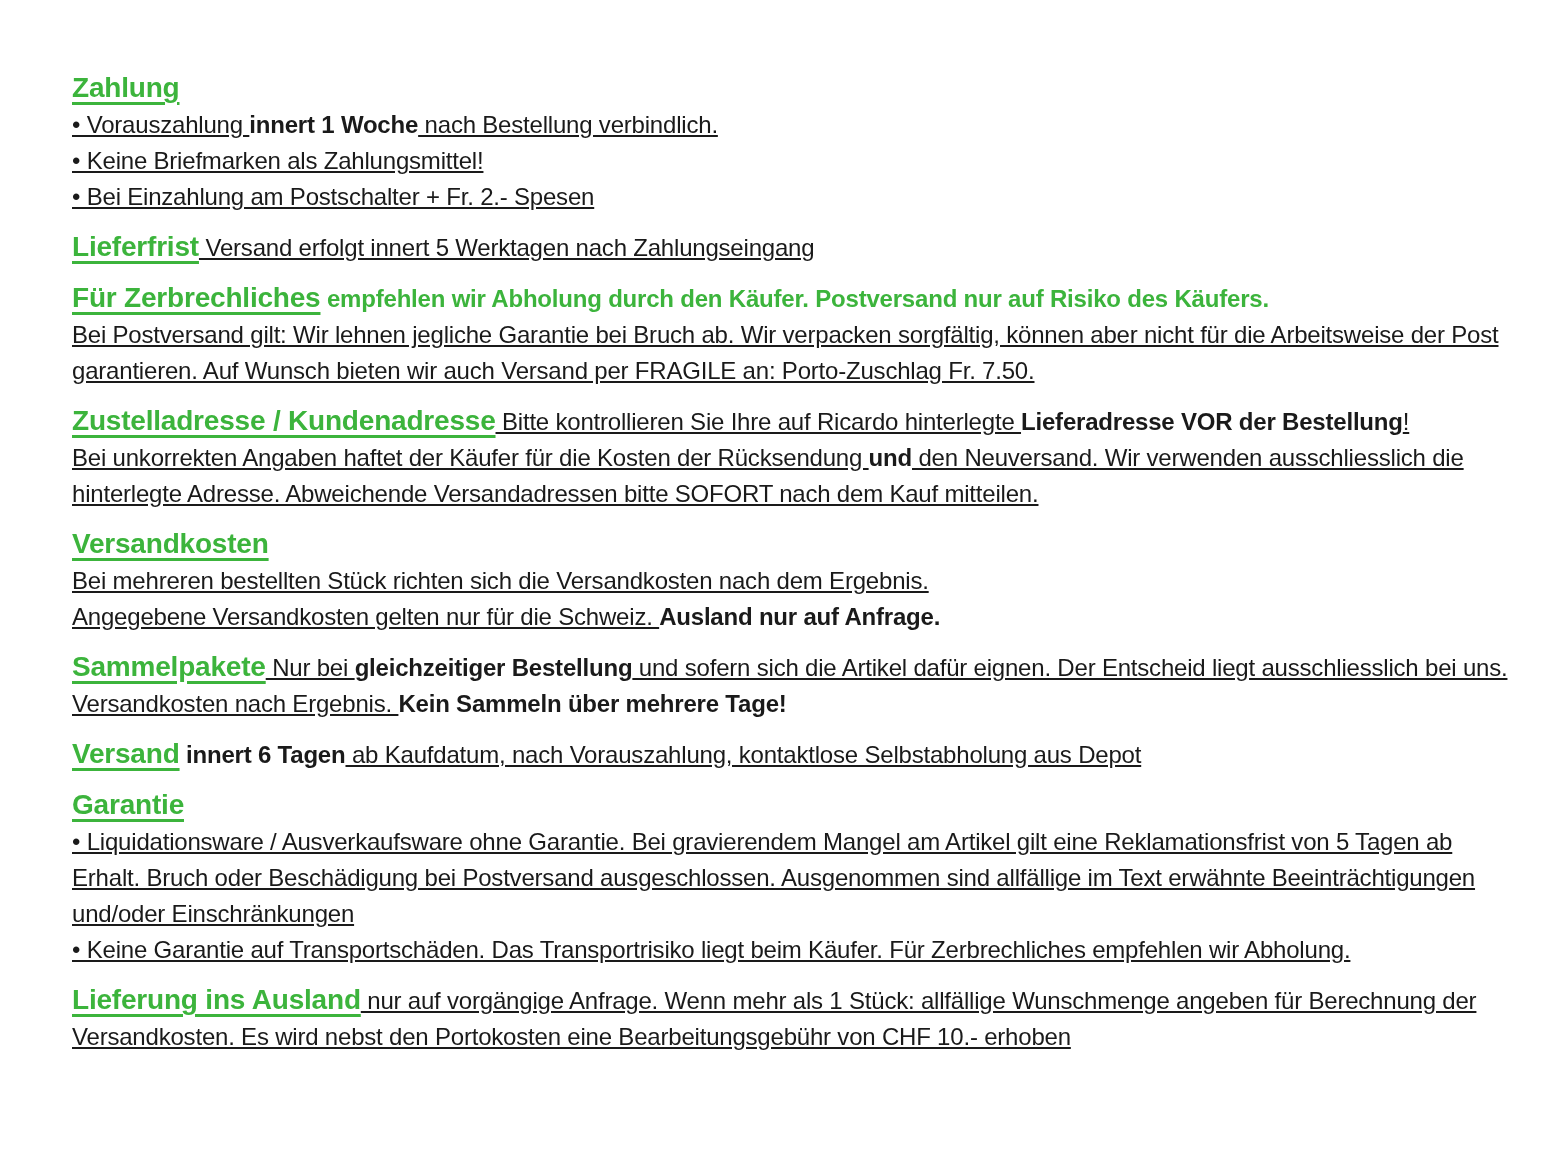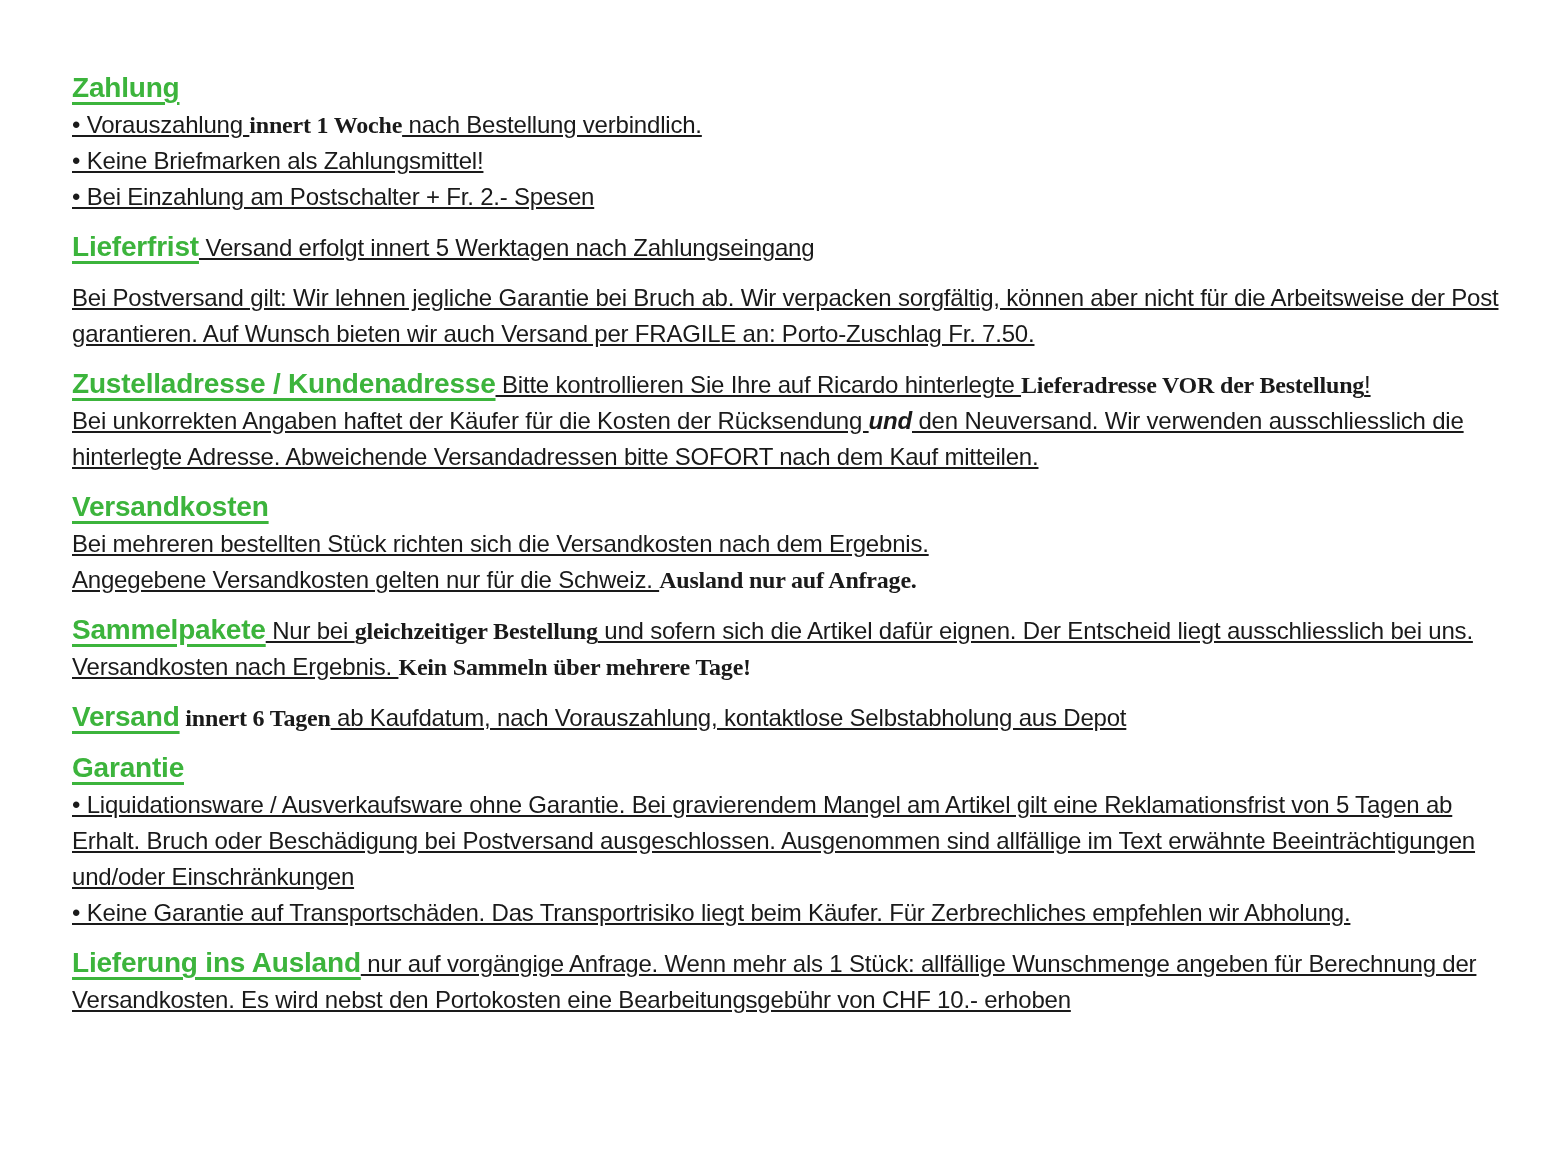--- a/index.html
+++ b/index.html
@@ -24,22 +24,22 @@
   }
   .sec p {
     margin: 0;
     font-size: 24px;
     line-height: 36px;
     color: var(--ink, #1a1a1a);
     letter-spacing: -0.2px;
   }
   
   .r-n  { font-weight: normal; text-decoration: underline; }
-  .r-b  { font-weight: bold; font-family: Liberation Serif, serif; }
-  .r-bi { font-weight: bold; font-style: italic; }
+  .r-b  { font-weight: bold; }
+  .r-bi { font-weight: bold; }
   .r-gb { font-weight: bold; color: var(--green, #3cb43c); }
   .r-h  {
     font-weight: bold;
     font-size: 28px;
     color: var(--green, #3cb43c);
     text-decoration: underline;
     text-decoration-color: var(--green, #3cb43c);
     text-decoration-thickness: 2.5px;
     text-underline-offset: 5px;
   }
@@ -51,20 +51,21 @@
   <section class="sec">
       <p><span class="r-h">Zahlung</span></p>
       <p><span class="r-n">• Vorauszahlung </span><span class="r-b">innert 1 Woche</span><span class="r-n"> nach Bestellung verbindlich.</span></p>
       <p><span class="r-n">• Keine Briefmarken als Zahlungsmittel!</span></p>
       <p><span class="r-n">• Bei Einzahlung am Postschalter + Fr. 2.- Spesen</span></p>
     </section>
   <section class="sec">
       <p><span class="r-h">Lieferfrist</span><span class="r-n"> Versand erfolgt innert 5 Werktagen nach Zahlungseingang</span></p>
     </section>
   <section class="sec">
+      <p><span class="r-h">Für Zerbrechliches</span><span class="r-gb"> empfehlen wir Abholung durch den Käufer. Postversand nur auf Risiko des Käufers.</span></p>
       <p><span class="r-n">Bei Postversand gilt: Wir lehnen jegliche Garantie bei Bruch ab. Wir verpacken sorgfältig, können aber nicht für die Arbeitsweise der Post garantieren. Auf Wunsch bieten wir auch Versand per FRAGILE an: Porto-Zuschlag Fr. 7.50.</span></p>
     </section>
   <section class="sec">
       <p><span class="r-h">Zustelladresse / Kundenadresse</span><span class="r-n"> Bitte kontrollieren Sie Ihre auf Ricardo hinterlegte </span><span class="r-b">Lieferadresse VOR der Bestellung</span><span class="r-n">!</span></p>
       <p><span class="r-n">Bei unkorrekten Angaben haftet der Käufer für die Kosten der Rücksendung </span><span class="r-bi">und</span><span class="r-n"> den Neuversand. Wir verwenden ausschliesslich die hinterlegte Adresse. Abweichende Versandadressen bitte SOFORT nach dem Kauf mitteilen.</span></p>
     </section>
   <section class="sec">
       <p><span class="r-h">Versandkosten</span></p>
       <p><span class="r-n">Bei mehreren bestellten Stück richten sich die Versandkosten nach dem Ergebnis.</span></p>
       <p><span class="r-n">Angegebene Versandkosten gelten nur für die Schweiz. </span><span class="r-b">Ausland nur auf Anfrage.</span></p>

